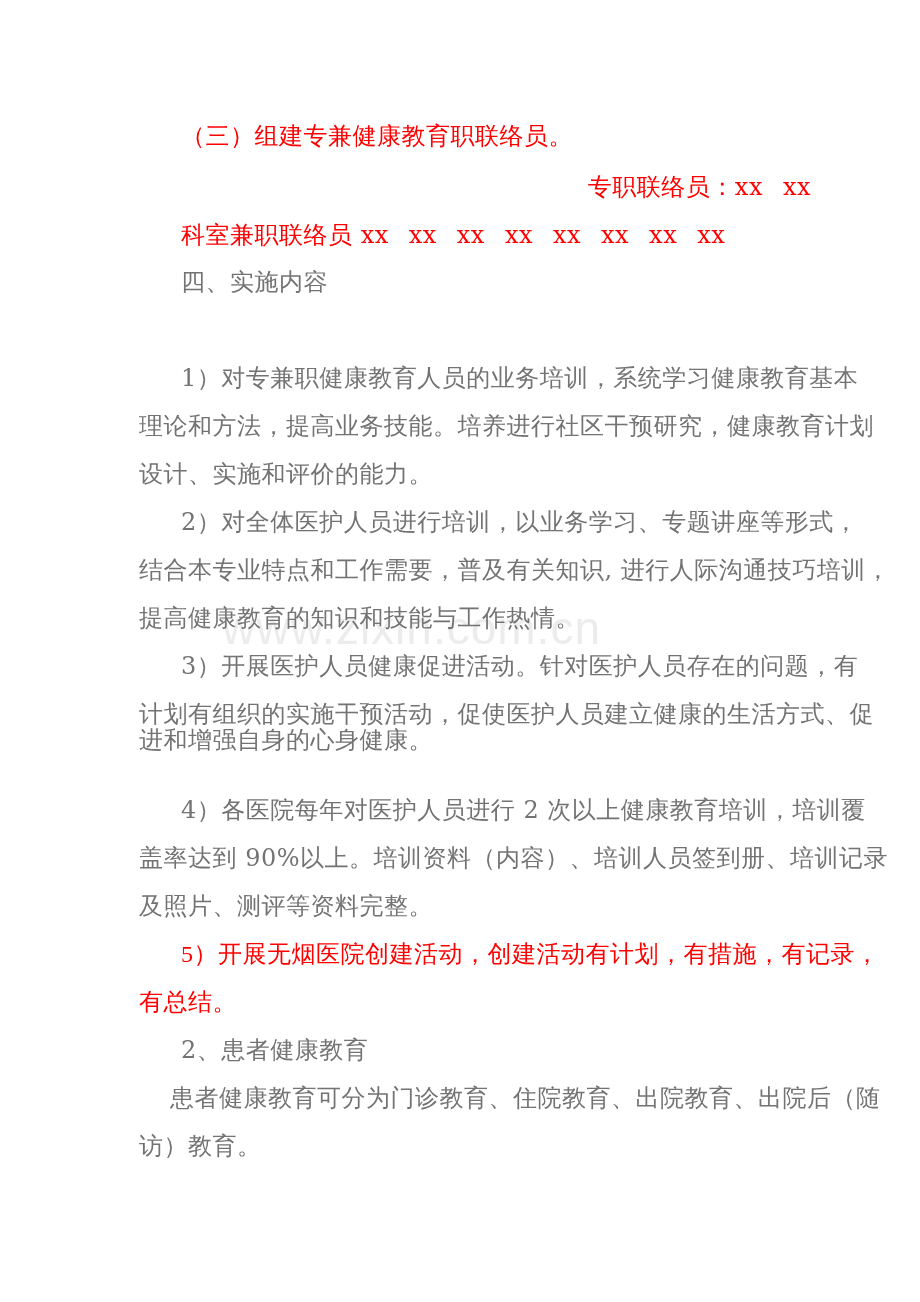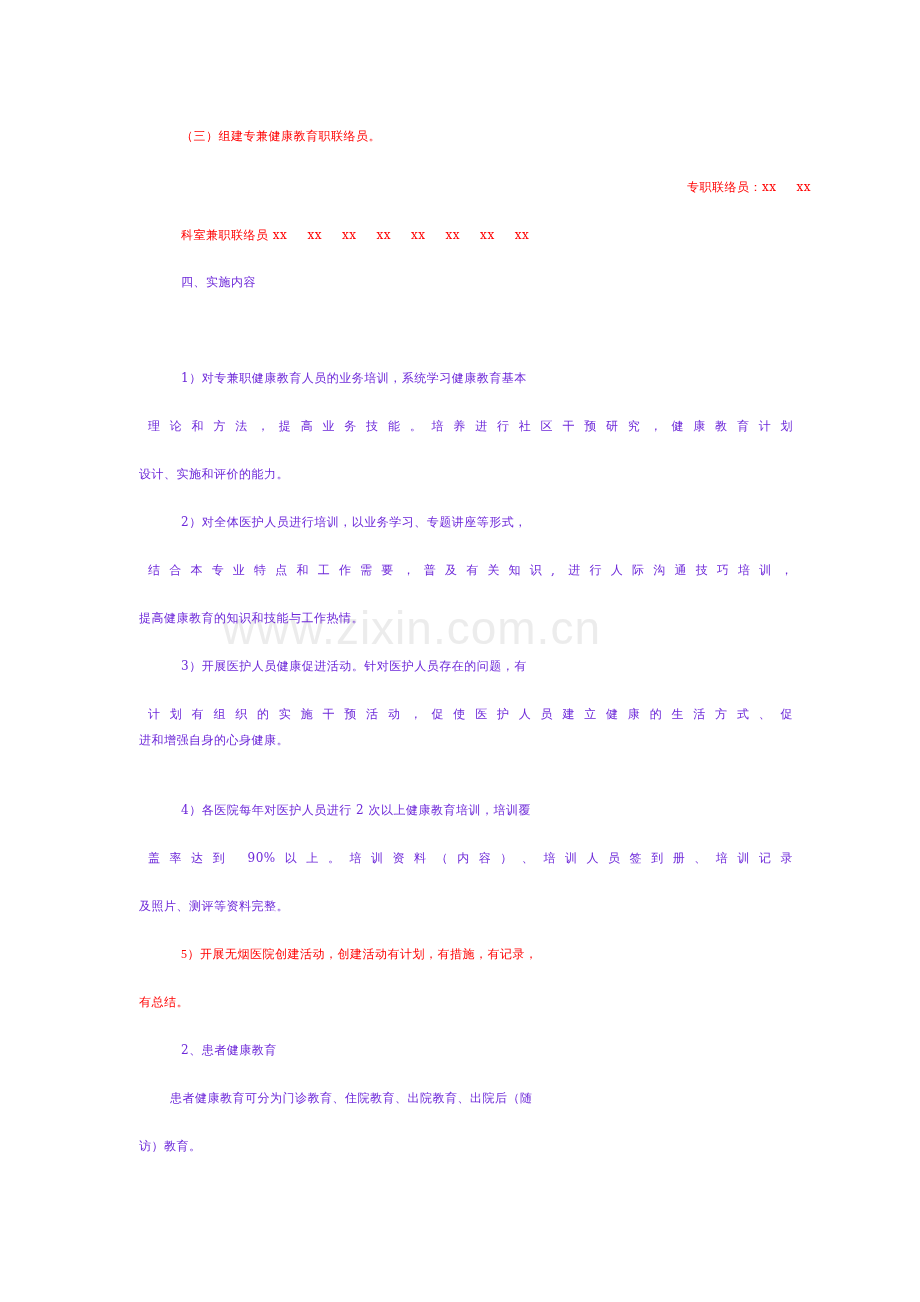--- a/index.html
+++ b/index.html
@@ -19,34 +19,33 @@
       position: absolute;
       left: 0;
       top: 0;
       width: 920px;
       height: 1302px;
     }
     .line {
       position: absolute;
       left: 139px;
       width: 650px;
-      font-size: 12px;
+      font-size: 24px;
       line-height: 24px;
       white-space: nowrap;
       letter-spacing: 0.5px;
     }
     .red { color: #ff0000; }
-    .black { color: #6d28d9; }
+    .black { color: #737373; }
     .indent { left: 181px; }
     .indent-small { left: 170px; }
     .justify {
       text-align: justify;
       text-align-last: justify;
       width: 645px;
-      margin-left: 9px;
     }
     .xx-list span { margin-right: 20px; }
     .watermark {
       position: absolute;
       left: 222px;
       top: 598px;
       font-family: "Liberation Sans", "DejaVu Sans", sans-serif;
       font-size: 46px;
       line-height: 60px;
       color: rgba(200, 200, 200, 0.35);

